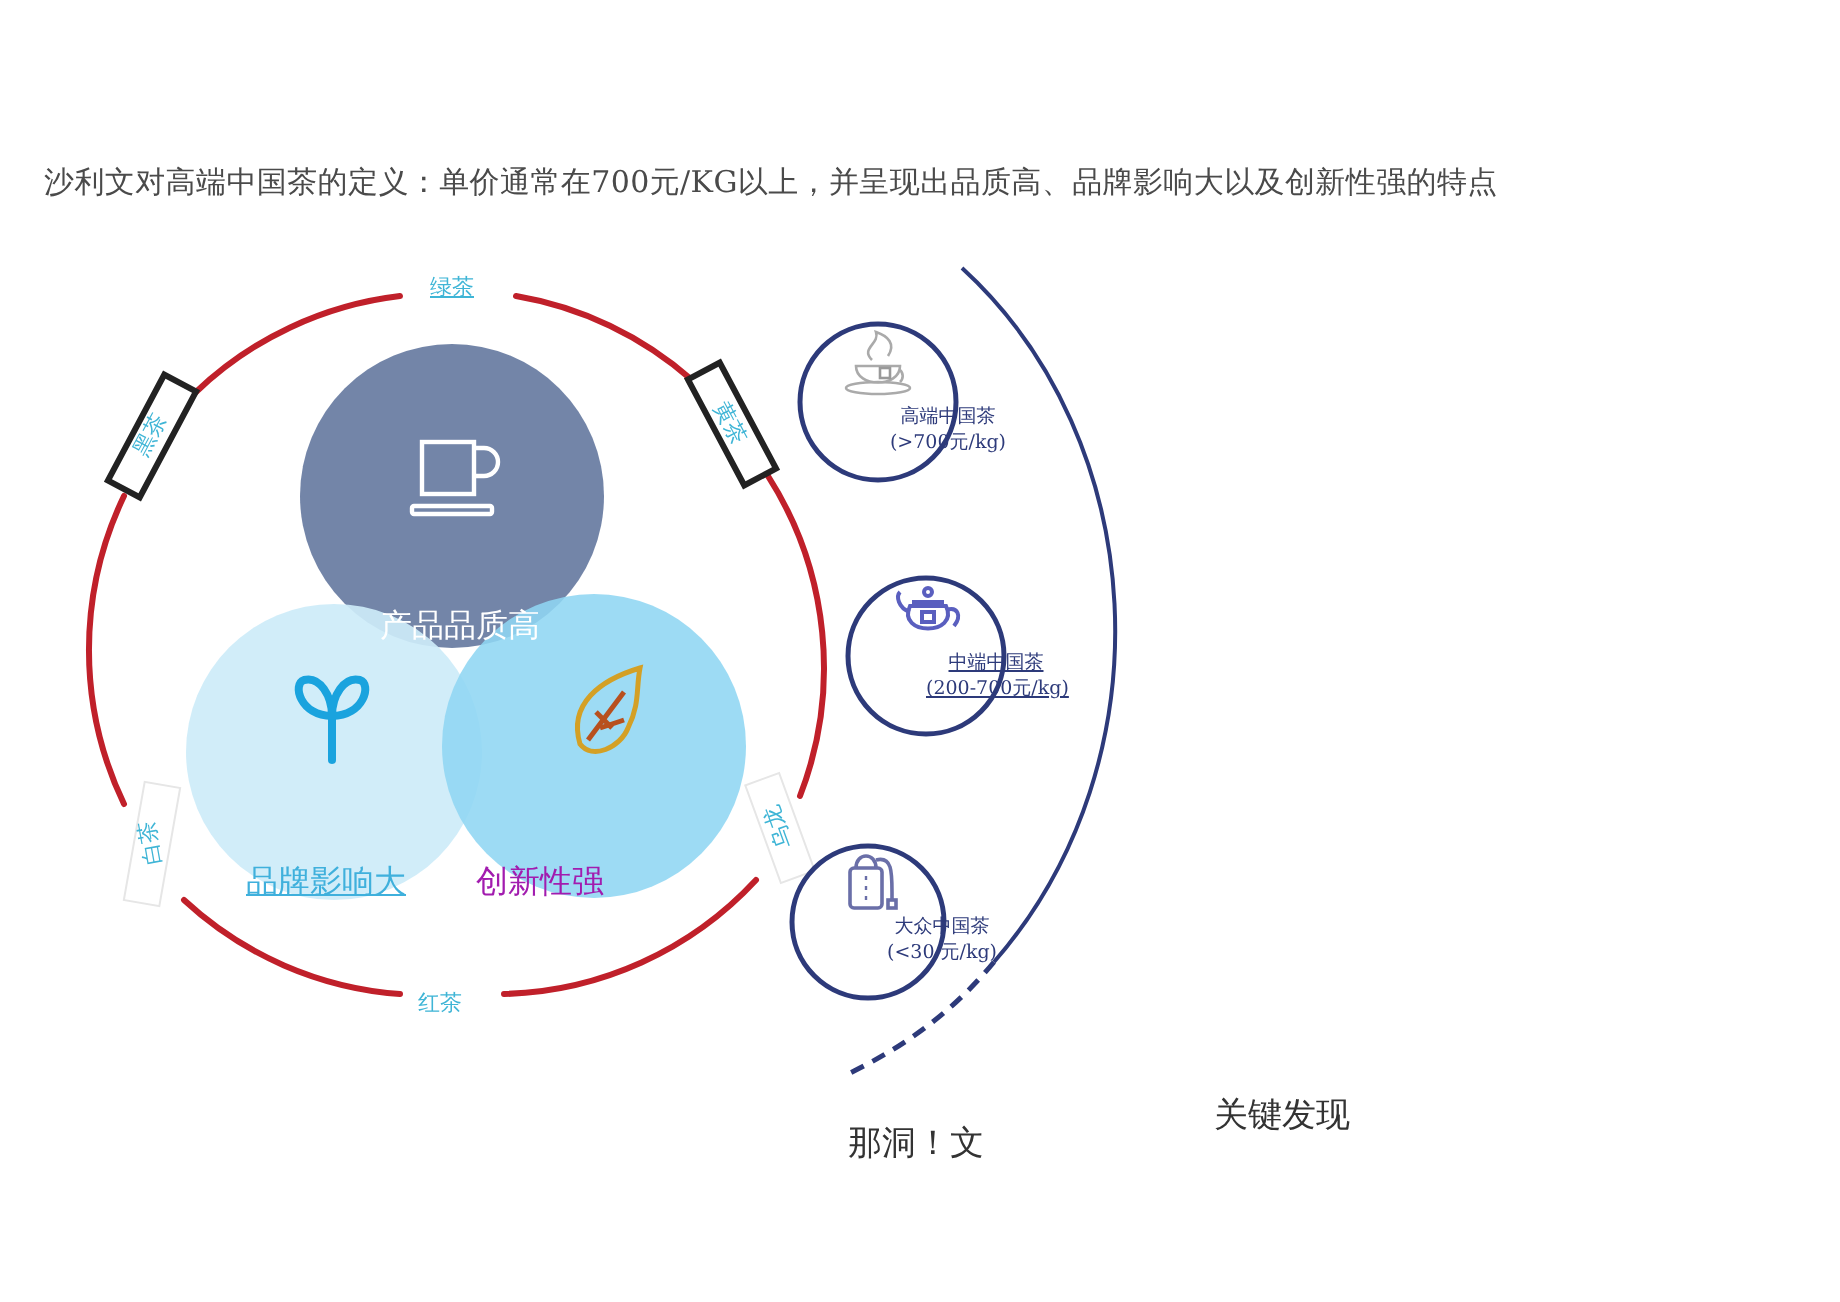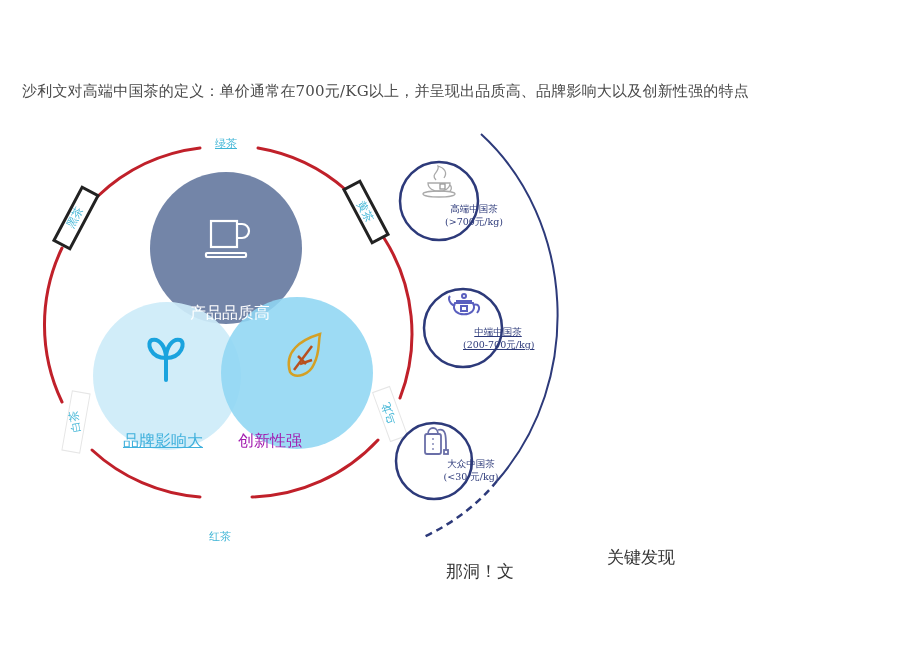--- a/index.html
+++ b/index.html
@@ -99,33 +99,33 @@
 
   <path d="M 481 134 C 575 220 585 380 497 481" fill="none" stroke="#2d3a7a" stroke-width="2"></path>
   <path d="M 497 481 C 478 504 455 522 424 537" fill="none" stroke="#2d3a7a" stroke-width="2.5" stroke-dasharray="7 5"></path>
 </svg>
 
 <div class="tag" style="left:215px; top:136px;text-decoration:underline;">绿茶</div>
 <div class="tag" style="left:64px; top:210px; transform:rotate(-62deg);">黑茶</div>
 <div class="tag" style="left:354px; top:204px; transform:rotate(62deg);">黄茶</div>
 <div class="tag" style="left:64px; top:414px; transform:rotate(-100deg);">白茶</div>
 <div class="tag" style="left:378px; top:406px; transform:rotate(250deg);">乌龙</div>
-<div class="tag" style="left:209px; top:494px;margin-top:35px;">红茶</div>
+<div class="tag" style="left:209px; top:494px;">红茶</div>
 
 <div class="lbl venn-label" style="left:190px; top:269px; color:#ffffff;">产品品质高</div>
 <div class="lbl venn-label" style="left:123px; top:397px; color:#3fb0dc;text-decoration:underline;">品牌影响大</div>
 <div class="lbl venn-label" style="left:238px; top:397px; color:#a21caf;">创新性强</div>
 
 <div class="tier-text" style="left:409px; top:202px; width:60px;">
   <div>高端中国茶</div>
   <div>(&gt;700元/kg)</div>
 </div>
 <div class="tier-text" style="left:428px; top:325px; width:70px;text-decoration:underline;">
   <div>中端中国茶</div>
   <div>(200-700元/kg)</div>
 </div>
 <div class="tier-text" style="left:404px; top:457px; width:64px;">
   <div>大众中国茶</div>
   <div>(&lt;30  元/kg)</div>
 </div>
 
-<div class="bottom-text" style="left:424px; top:560px;margin-left:22px;">那洞！文</div>
+<div class="bottom-text" style="left:424px; top:560px;">那洞！文</div>
 <div class="bottom-text" style="left:607px; top:546px;text-align:center;">关键发现</div>
 
 </body></html>

